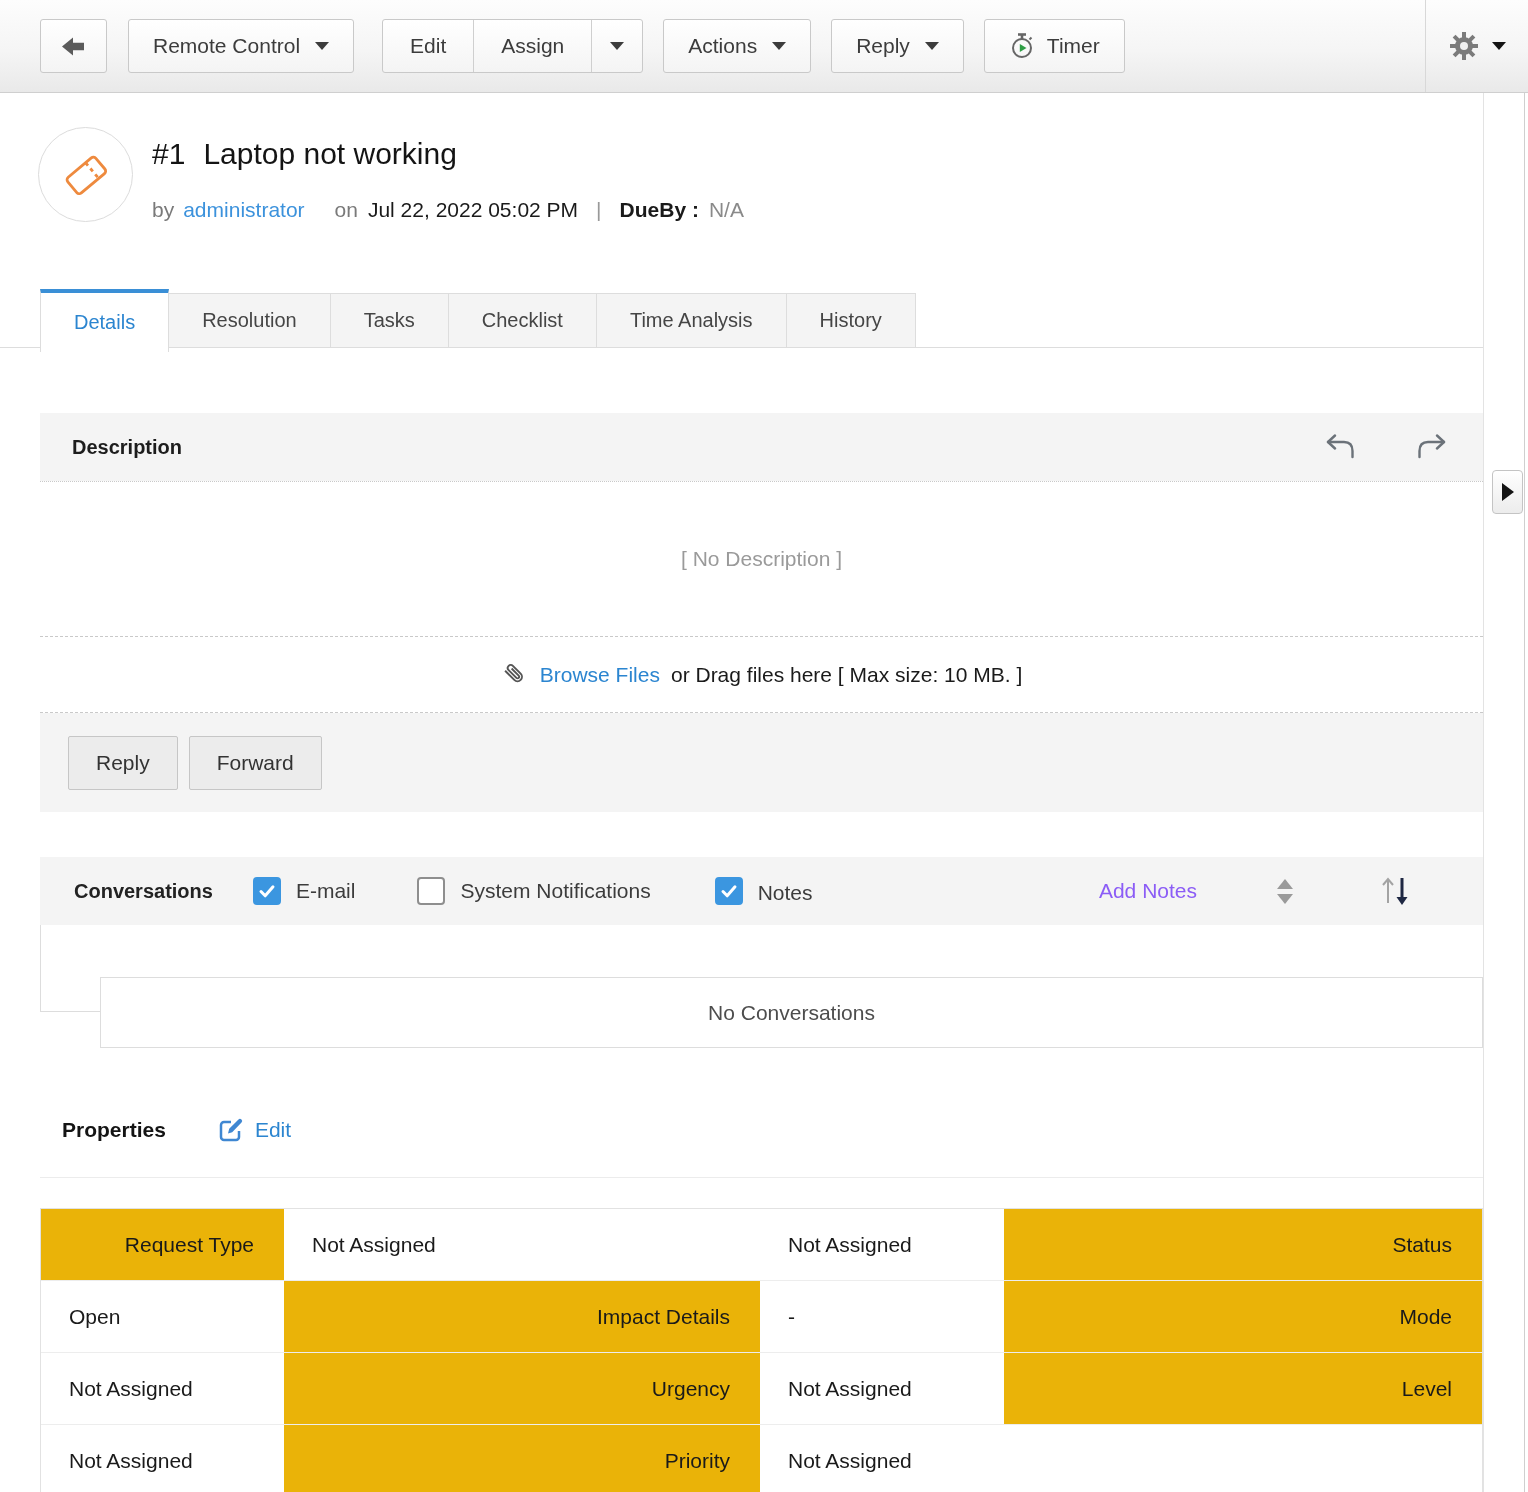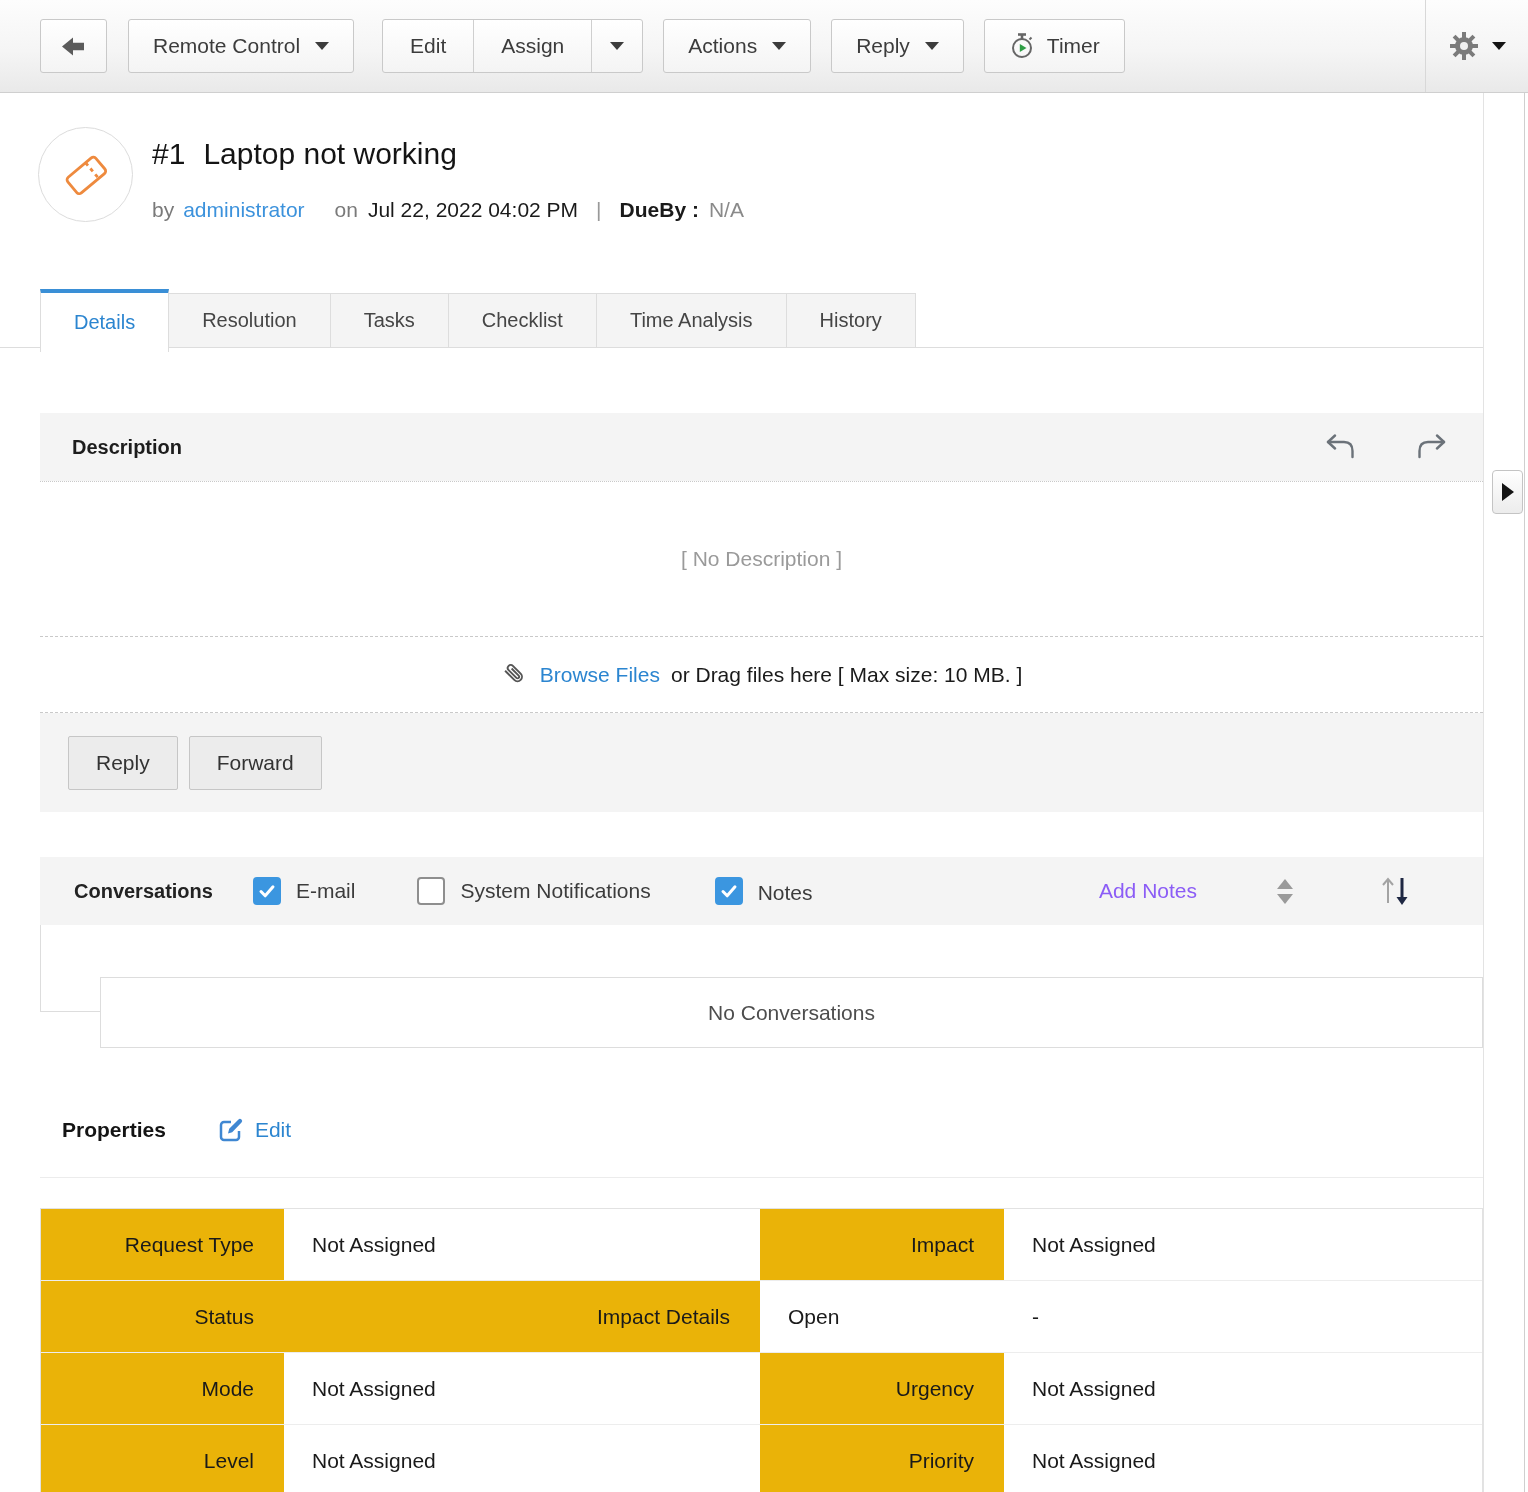--- a/index.html
+++ b/index.html
@@ -183,21 +183,21 @@
     </svg>
   </div>
   <div class="title-row">
     <span>#1</span>
     <span>Laptop not working</span>
   </div>
   <div class="byline">
     <span>by</span>
     <span class="author">administrator</span>
     <span class="onlab">on</span>
-    <span class="date">Jul 22, 2022 04:02 PM</span>
+    <span class="date">Jul 22, 2022 05:02 PM</span>
     <span class="pipe">|</span>
     <span class="dueby">DueBy :</span>
     <span class="dueval">N/A</span>
   </div>
 
   <div class="tabs-baseline"></div>
   <div class="tabs">
     <div class="tab active">Details</div>
     <div class="tab">Resolution</div>
     <div class="tab">Tasks</div>
@@ -297,26 +297,25 @@
         </svg>
       </span>
       <span class="lbl">Edit</span>
     </span>
   </div>
   <div class="props-rule"></div>
 
   <div class="ptable">
     <div class="pcell plabel">Request Type</div>
     <div class="pcell pvalue">Not Assigned</div>
-    <div class="pcell plabel">Impact</div>
     <div class="pcell pvalue">Not Assigned</div>
 
     <div class="pcell plabel">Status</div>
+    <div class="pcell pvalue">Open</div>
     <div class="pcell plabel">Impact Details</div>
-    <div class="pcell pvalue">Open</div>
     <div class="pcell pvalue">-</div>
 
     <div class="pcell plabel">Mode</div>
     <div class="pcell pvalue">Not Assigned</div>
     <div class="pcell plabel">Urgency</div>
     <div class="pcell pvalue">Not Assigned</div>
 
     <div class="pcell plabel">Level</div>
     <div class="pcell pvalue">Not Assigned</div>
     <div class="pcell plabel">Priority</div>

